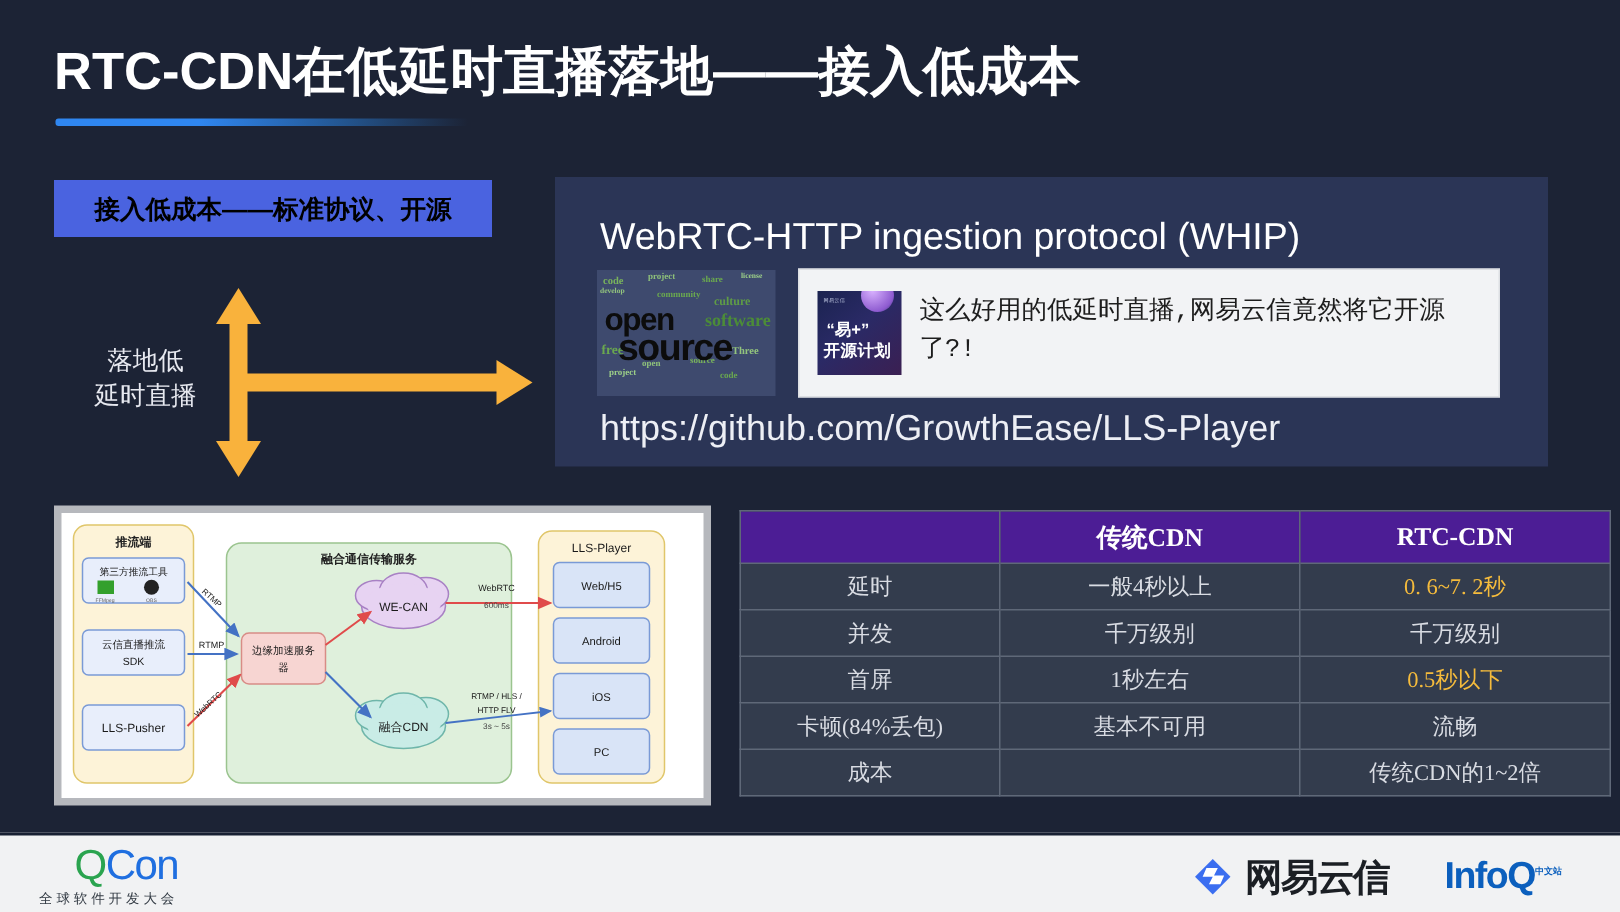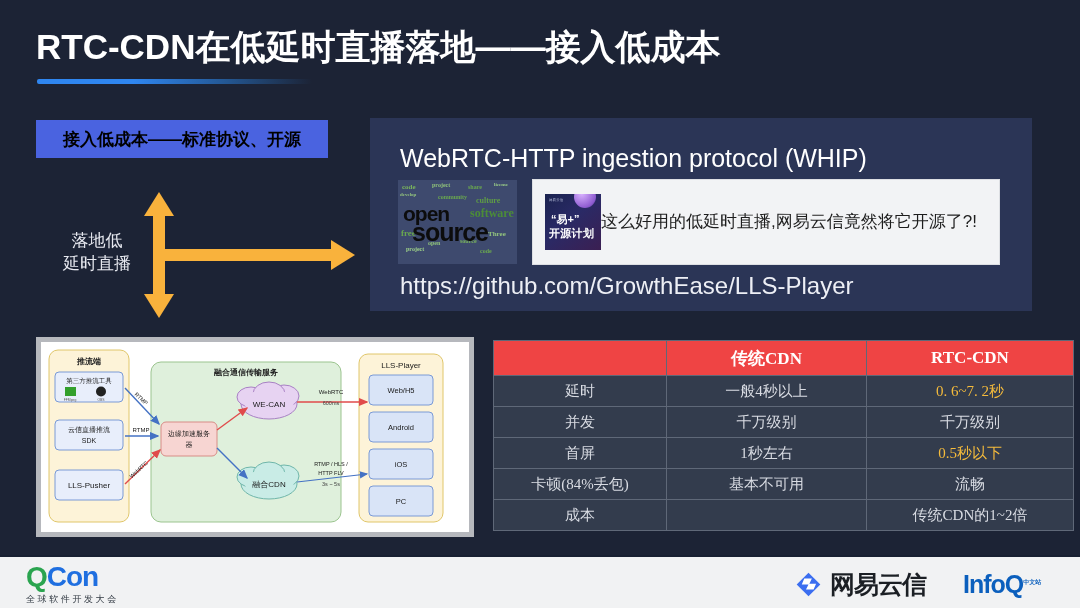--- a/index.html
+++ b/index.html
@@ -116,24 +116,25 @@
   }
   #article-thumb .yi {
     position: absolute; left: 6px; top: 18px;
     color: #ffffff; font-size: 11px; font-weight: bold;
   }
   #article-thumb .plan {
     position: absolute; left: 4px; top: 32px;
     color: #ffffff; font-size: 11px; font-weight: bold; letter-spacing: .3px;
   }
   #article-text {
-    margin-right: 10px;
+    margin-left: 12px; margin-right: 10px;
     font-size: 17px;
     color: #1d1d1d;
     line-height: 1.45;
+    font-family: Liberation Mono, monospace;
   }
 
   #github-url {
     position: absolute;
     left: 30px; top: 154px;
     font-size: 24px;
     color: #edeff5;
     white-space: nowrap;
   }
 
@@ -180,42 +181,42 @@
   #cmp-table th, #cmp-table td {
     border: 1px solid #5f6878;
     height: 30px;
     text-align: center;
     font-size: 15px;
     font-family: "Liberation Serif", "DejaVu Serif", serif;
     color: #d9dce3;
     padding: 0 4px;
   }
   #cmp-table thead th {
-    background: #ef4444;
+    background: #4c1d95;
     height: 34px;
     font-size: 17px;
     color: #ffffff;
   }
   #cmp-table .col-label { width: 164px; }
   #cmp-table .col-a { width: 191px; }
   #cmp-table .col-b { width: 198px; }
   #cmp-table td.hl { color: #f5bb3c; }
 
   
   #footer {
     position: absolute;
     left: 0; bottom: 0;
     width: 1080px; height: 51px;
     background: #f1f2f3;
     border-top: 2px solid #182032;
   }
   #qcon {
     position: absolute; left: 26px; top: 6px;
   }
-  #qcon-main { font-size: 28px; font-weight: bold; letter-spacing: -1px; line-height: 1; }
+  #qcon-main { font-size: 28px; font-weight: normal; letter-spacing: -1px; line-height: 1; text-align: right; }
   #qcon-q { color: #2aa44f; }
   #qcon-con { color: #1f6fe0; }
   #qcon-sub {
     font-size: 9px; color: #333b44; letter-spacing: 2.6px; margin-top: 2px;
   }
   #yunxin {
     position: absolute; left: 795px; top: 11px;
     display: flex; align-items: center; gap: 8px;
   }
   #yunxin-text {

